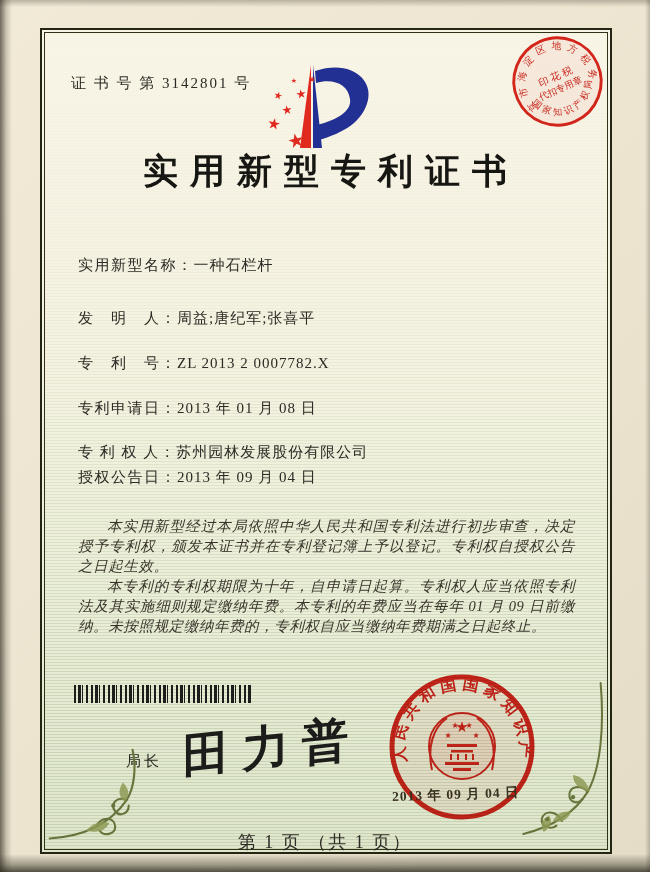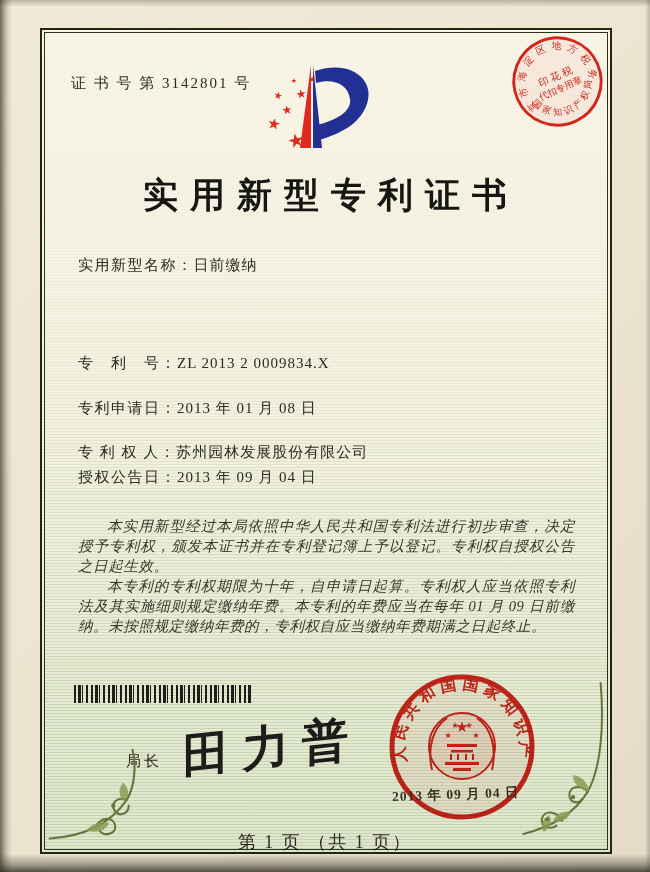--- a/index.html
+++ b/index.html
@@ -11,21 +11,21 @@
   .edge-right{position:absolute;right:0;top:0;bottom:0;width:5px;background:linear-gradient(270deg,rgba(42,38,28,.25),transparent);}
   .edge-bottom{position:absolute;left:0;bottom:0;right:0;height:18px;background:linear-gradient(180deg,transparent,rgba(44,41,30,.4) 60%,rgba(44,41,30,.8));}
   
   .frame{position:absolute;left:40px;top:28px;width:568px;height:822px;border:2.5px solid #23261562;border-color:#232615;background:linear-gradient(180deg,#f8f4e6 0%,#f6f2e2 38%,#ebeed8 68%,#dfe6cc 100%);}
   .frame-inner{position:absolute;inset:2px;border:1px solid #2e3219;}
   .guilloche{position:absolute;inset:3px;background:repeating-linear-gradient(0deg,rgba(140,165,115,.30) 0 1px,transparent 1px 3px);
     -webkit-mask-image:linear-gradient(180deg,transparent 0,rgba(0,0,0,.15) 25%,rgba(0,0,0,.55) 55%,#000 85%);
     mask-image:linear-gradient(180deg,transparent 0,rgba(0,0,0,.15) 25%,rgba(0,0,0,.55) 55%,#000 85%);}
   
   .cert-no{position:absolute;left:71px;top:74px;font-size:15px;letter-spacing:2px;color:#2c2a24;}
-  .title{position:absolute;left:0;right:0;top:172px;margin:0;text-align:center;font-size:35px;font-weight:700;letter-spacing:12px;color:#161612;text-indent:12px;}
+  .title{position:absolute;left:0;right:0;top:148px;margin:0;text-align:center;font-size:35px;font-weight:700;letter-spacing:12px;color:#161612;text-indent:12px;}
   .frow{position:absolute;left:78px;white-space:nowrap;font-size:15px;color:#2c2a24;letter-spacing:1px;}
   .f0{top:256px}.f1{top:309px}.f2{top:354px}.f3{top:399px}.f4{top:443px}.f5{top:468px}
   .flabel{letter-spacing:1.5px;margin-top:16px;}
   .body-text{position:absolute;left:78px;top:516px;width:497px;font-size:14.5px;line-height:20px;color:#39352b;font-style:italic;text-align:justify;letter-spacing:.6px;}
   .body-text p{margin:0;text-indent:2em;}
   .barcode{position:absolute;left:74px;top:685px;width:178px;height:18px;
     background:repeating-linear-gradient(90deg,#1d1d1b 0 2px,transparent 2px 4px,#1d1d1b 4px 7px,transparent 7px 8px,#1d1d1b 8px 9px,transparent 9px 12px,#1d1d1b 12px 14px,transparent 14px 17px);}
   .sig-role{position:absolute;left:126px;top:752px;font-size:15px;letter-spacing:3px;color:#26241e;}
   .sig-name{position:absolute;left:182px;top:716px;font-size:47px;font-weight:700;letter-spacing:13px;color:#1c1c1a;transform:rotate(-6deg) skewX(-6deg);font-family:"DejaVu Serif",serif;}
   .footer{position:absolute;left:0;right:0;top:830px;text-align:center;font-size:18px;letter-spacing:2px;color:#2c2a24;}
@@ -84,22 +84,23 @@
       <text font-size="9.5" fill="#cf2820" letter-spacing="3">
         <textPath href="#taxBottom" startOffset="50%" text-anchor="middle">国家知识产权局</textPath>
       </text>
       <text x="50" y="48" font-size="10.5" fill="#cf2820" text-anchor="middle">印 花 税</text>
       <text x="50" y="61" font-size="9.5" fill="#cf2820" text-anchor="middle">代扣专用章</text>
     </svg>
   </div>
 
   <h1 class="title">实用新型专利证书</h1>
 
-  <div class="frow f0"><span class="flabel">实用新型名称：</span><span class="fvalue">日前缴纳</span></div>
-  <div class="frow f2"><span class="flabel">专　利　号：</span><span class="fvalue">ZL 2013 2 0009834.X</span></div>
+  <div class="frow f0"><span class="flabel">实用新型名称：</span><span class="fvalue">一种石栏杆</span></div>
+  <div class="frow f1"><span class="flabel">发　明　人：</span><span class="fvalue">周益;唐纪军;张喜平</span></div>
+  <div class="frow f2"><span class="flabel">专　利　号：</span><span class="fvalue">ZL 2013 2 0007782.X</span></div>
   <div class="frow f3"><span class="flabel">专利申请日：</span><span class="fvalue">2013 年 01 月 08 日</span></div>
   <div class="frow f4"><span class="flabel">专 利 权 人：</span><span class="fvalue">苏州园林发展股份有限公司</span></div>
   <div class="frow f5"><span class="flabel">授权公告日：</span><span class="fvalue">2013 年 09 月 04 日</span></div>
 
   <div class="body-text">
     <p>本实用新型经过本局依照中华人民共和国专利法进行初步审查，决定授予专利权，颁发本证书并在专利登记簿上予以登记。专利权自授权公告之日起生效。</p>
     <p>本专利的专利权期限为十年，自申请日起算。专利权人应当依照专利法及其实施细则规定缴纳年费。本专利的年费应当在每年 01 月 09 日前缴纳。未按照规定缴纳年费的，专利权自应当缴纳年费期满之日起终止。</p>
   </div>
 
   <div class="barcode"></div>

